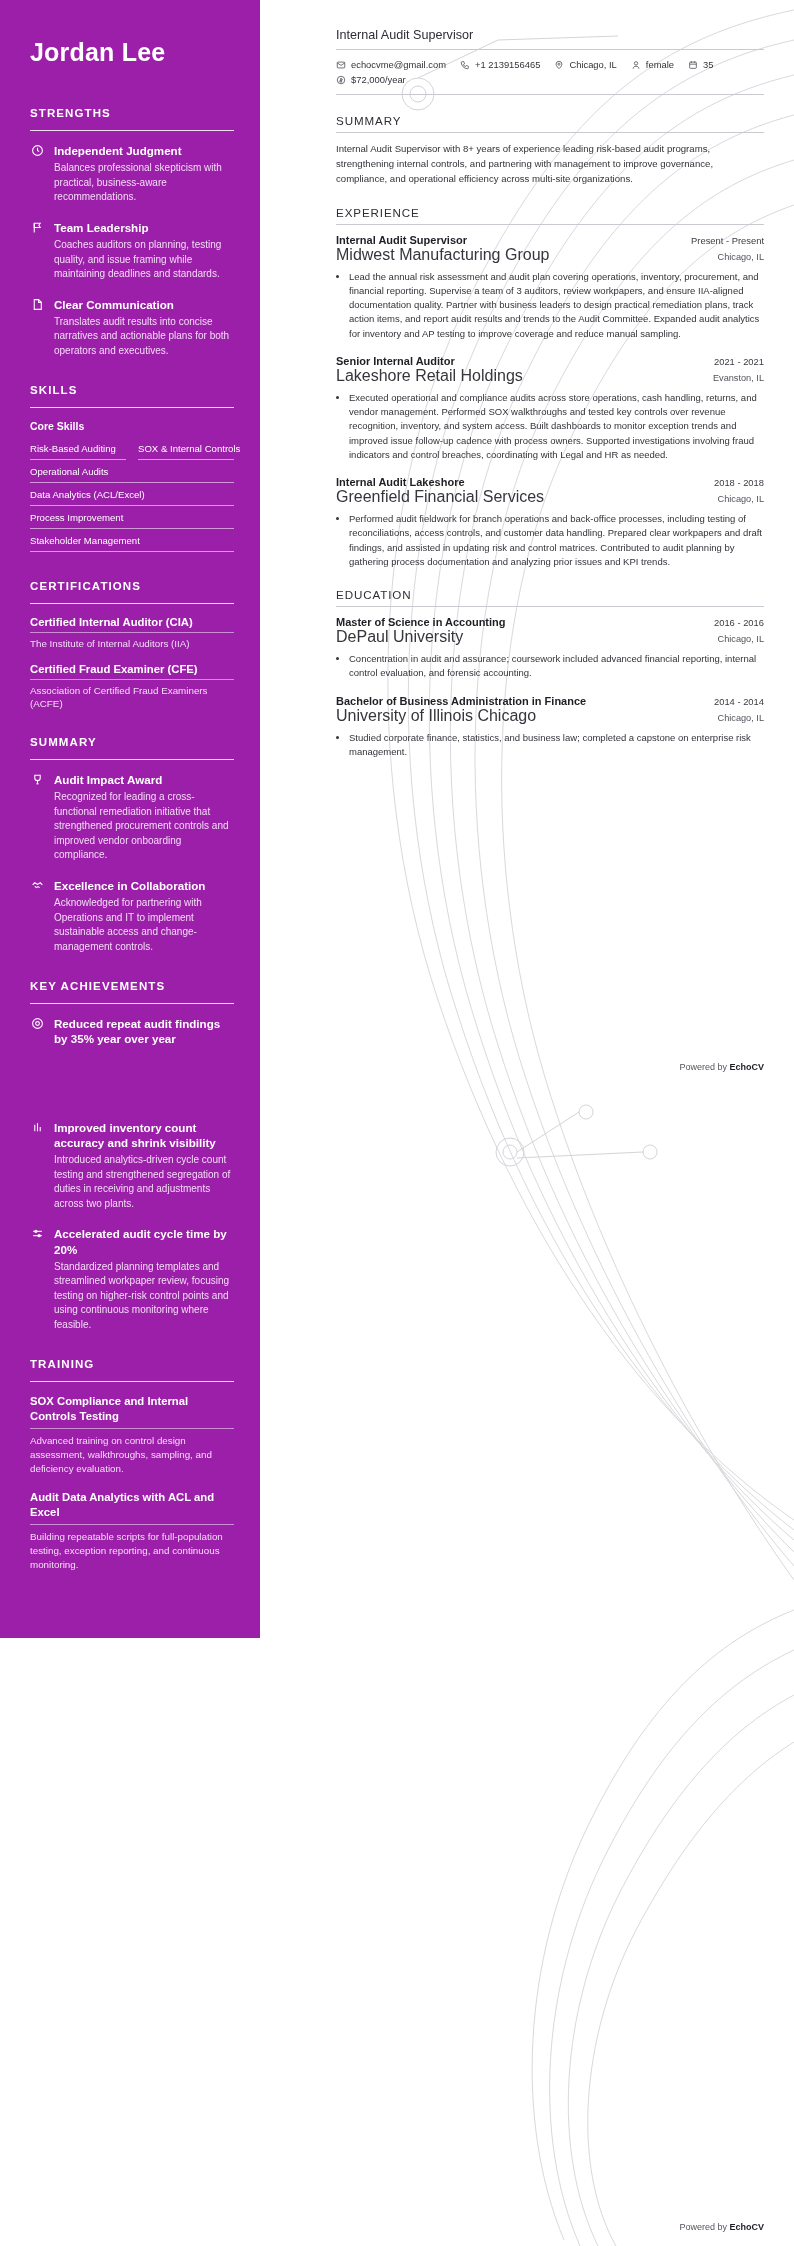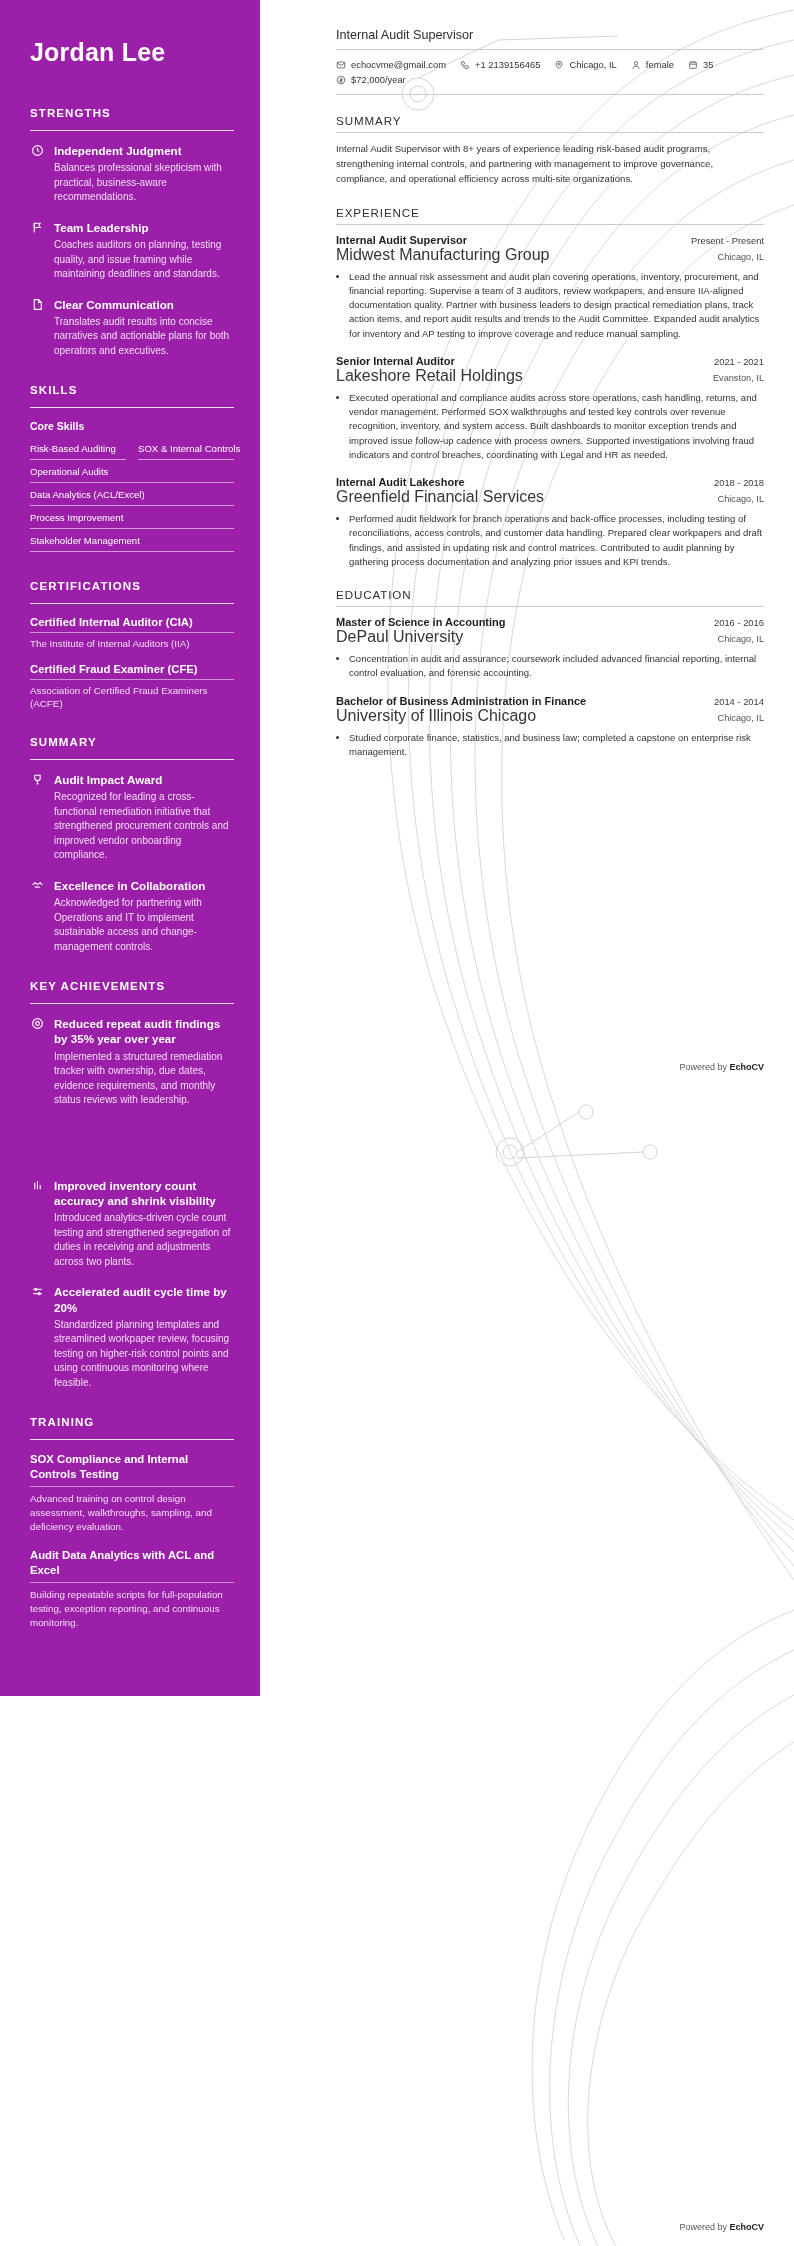--- a/index.html
+++ b/index.html
@@ -280,21 +280,20 @@
 
       <div class="item">
         <span class="item-ico">
           <svg width="13" height="13" viewBox="0 0 24 24" fill="none" stroke="#ffffff" stroke-width="2">
               <circle cx="12" cy="12" r="9"></circle>
               <circle cx="12" cy="12" r="3.5"></circle>
             </svg>
         </span>
         <div>
           <div class="item-title">Reduced repeat audit findings by 35% year over year</div>
-          <div class="item-desc">Implemented a structured remediation tracker with ownership, due dates, evidence requirements, and monthly status reviews with leadership.</div>
         </div>
       </div>
 
       <div style="height:55px"></div>
 
       <div class="item">
         <span class="item-ico">
           <svg width="13" height="13" viewBox="0 0 24 24" fill="none" stroke="#ffffff" stroke-width="2">
               <path d="M7 19V7"></path>
               <path d="M12 19V4"></path>

